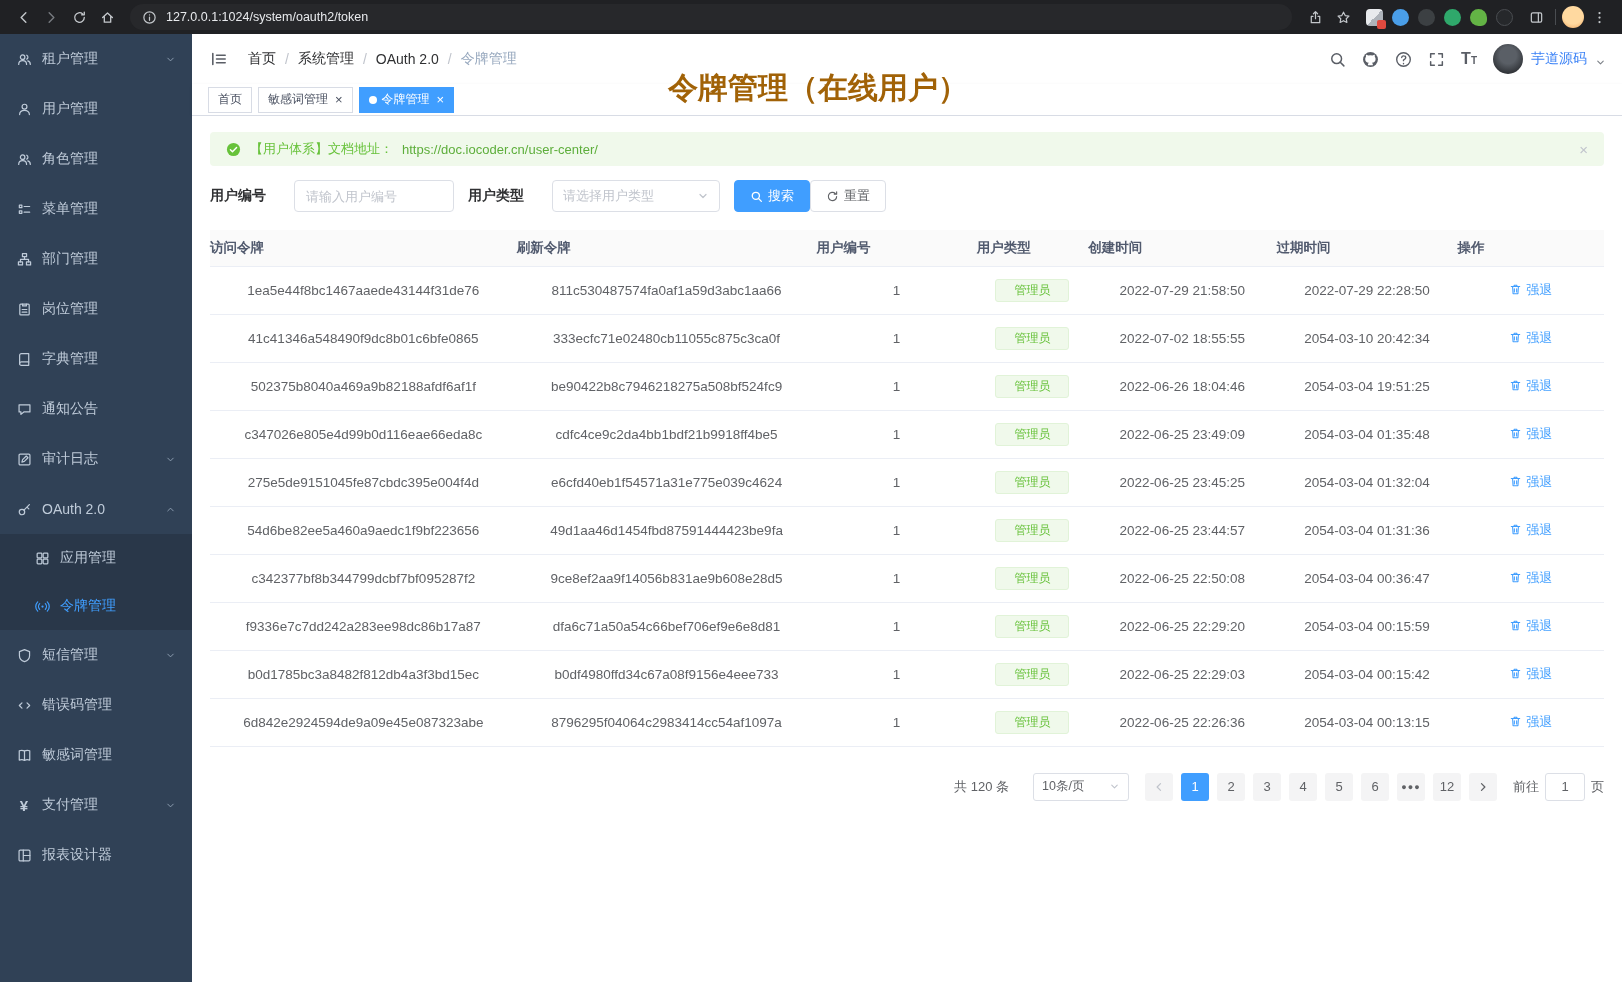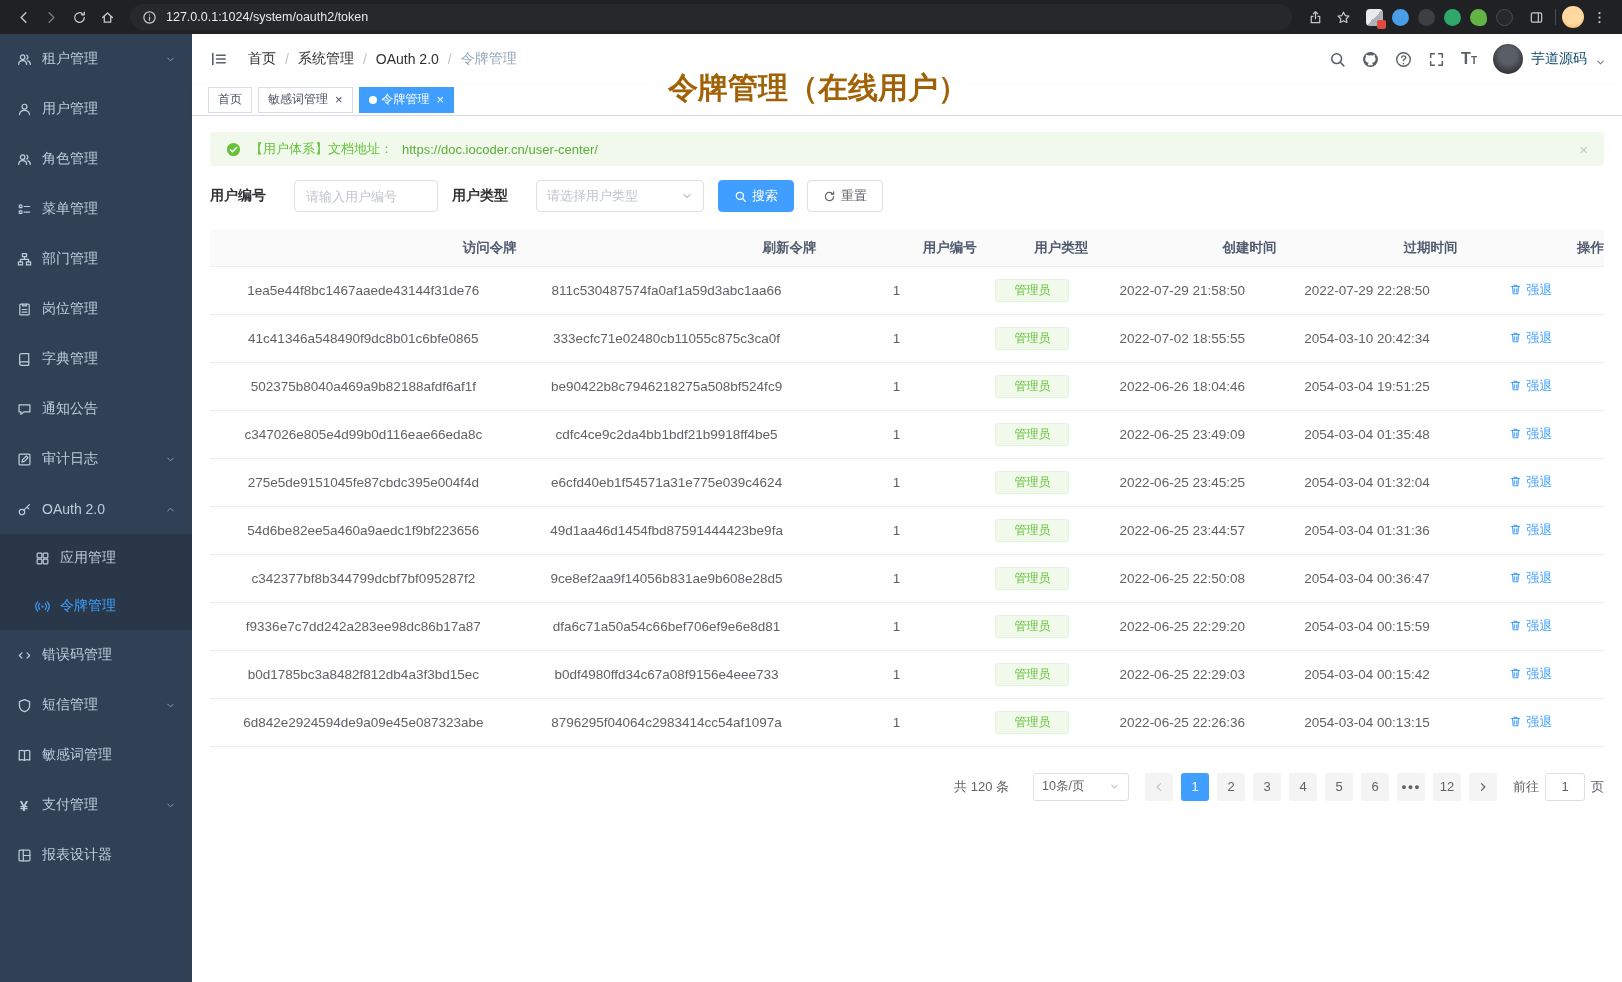--- a/index.html
+++ b/index.html
@@ -47,49 +47,49 @@
   .bc-item{color:#303133}
   .bc-item.last{color:#97a8be}
   .bc-sep{color:#c0c4cc;margin:0 9px}
   .top-right{margin-left:auto;display:flex;align-items:center;gap:16px;color:#5a5e66}
   .tr-icon{display:flex;align-items:center;justify-content:center}
   .tr-icon svg{width:17px;height:17px}
   .tt{font-size:16px;font-weight:bold;line-height:1}
   .tt small{font-size:10px;font-weight:bold}
   .user-chip{display:flex;align-items:center;gap:8px}
   .user-avatar{width:30px;height:30px;border-radius:50%;background:radial-gradient(circle at 50% 38%,#5a5f66 35%,#17191c)}
-  .user-name{font-size:14px;color:#0c4a6e}
+  .user-name{font-size:14px;color:#3b82f6}
   .user-caret{color:#7c8087;display:flex}
   .user-caret svg{width:11px;height:11px;margin-top:6px}
 
   .tabbar{height:32px;flex:0 0 auto;background:#fff;border-bottom:1px solid #d8dce5;box-shadow:0 1px 3px rgba(0,0,0,.08);display:flex;align-items:center;padding:0 16px;gap:6px}
   .tag{display:inline-flex;align-items:center;gap:5px;height:26px;padding:0 9px;border:1px solid #d8dce5;background:#fff;color:#495060;font-size:12px;cursor:pointer}
   .tag .dot{width:8px;height:8px;border-radius:50%;background:#fff;display:inline-block}
   .tag.active{background:#409eff;border-color:#409eff;color:#fff}
   .tag-close{font-size:13px;line-height:1;margin-left:2px}
 
   
   .content{flex:1;padding:16px 18px;background:#fff;overflow:hidden}
   .alert{height:34px;background:#f0f9eb;border-radius:4px;display:flex;align-items:center;gap:9px;padding:0 16px;color:#67c23a;font-size:13px;margin-bottom:14px;position:relative}
   .alert .chk{width:15px;height:15px;flex:0 0 auto}
   .alert-link{color:#5dae3b;cursor:pointer}
   .alert-close{margin-left:auto;color:#c0c4cc;font-size:15px;cursor:pointer}
 
   .filter-row{display:flex;align-items:center;margin-bottom:18px}
   .f-label{font-weight:bold;font-size:14px;color:#303133;margin-right:28px;white-space:nowrap}
-  .f-input{width:144px;height:32px;border:1px solid #dcdfe6;border-radius:4px;padding:0 11px;font-size:13px;color:#606266;outline:none;margin-right:14px;font-family:inherit}
+  .f-input{width:160px;height:32px;border:1px solid #dcdfe6;border-radius:4px;padding:0 11px;font-size:13px;color:#606266;outline:none;margin-right:14px;font-family:inherit}
   .f-input::placeholder{color:#c0c4cc}
   .f-select{width:168px;height:32px;border:1px solid #dcdfe6;border-radius:4px;padding:0 10px;display:flex;align-items:center;justify-content:space-between;color:#c0c4cc;font-size:13px;margin-right:14px;cursor:pointer;background:#fff}
   .f-select svg{width:12px;height:12px;color:#c0c4cc}
   .btn{height:32px;border-radius:4px;border:1px solid #dcdfe6;background:#fff;color:#606266;font-size:13px;display:inline-flex;align-items:center;gap:5px;padding:0 15px;cursor:pointer;font-family:inherit}
   .btn svg{width:13px;height:13px}
-  .btn.primary{background:#409eff;border-color:#409eff;color:#fff;margin-right:13px}
+  .btn.primary{background:#409eff;border-color:#409eff;color:#fff;}
 
   table{width:100%;border-collapse:collapse;table-layout:fixed;font-size:13.5px;color:#606266}
-  thead th{height:36px;background:#fafafa;color:#515a6e;font-weight:bold;font-size:13.5px;border-bottom:1px solid #ebeef5;text-align:right}
+  thead th{height:36px;background:#fafafa;color:#515a6e;font-weight:bold;font-size:13.5px;border-bottom:1px solid #ebeef5;text-align:left}
   tbody td{height:48px;border-bottom:1px solid #ebeef5;text-align:center;white-space:nowrap;overflow:hidden}
   .badge{display:inline-block;padding:2px 18px;font-size:12px;line-height:17px;color:#67c23a;background:#f0f9eb;border:1px solid #e1f3d8;border-radius:3px}
   .action-link{display:inline-flex;align-items:center;gap:4px;color:#409eff;font-size:13px;cursor:pointer}
   .action-link svg{width:13px;height:13px}
 
   .pagination{display:flex;align-items:center;justify-content:flex-end;margin-top:26px;gap:8px;color:#606266;font-size:13px}
   .pg-total{margin-right:16px}
   .pg-size{width:96px;height:28px;border:1px solid #dcdfe6;border-radius:3px;display:flex;align-items:center;justify-content:space-between;padding:0 8px;font-size:12.5px;cursor:pointer;margin-right:8px;background:#fff}
   .pg-size svg{width:11px;height:11px;color:#c0c4cc}
   .pg-btn,.pg-num{min-width:28px;height:28px;border:none;border-radius:3px;background:#f4f4f5;color:#606266;font-size:13px;display:inline-flex;align-items:center;justify-content:center;cursor:pointer;font-family:inherit;padding:0 4px}
@@ -303,37 +303,37 @@
                 <circle cx="8" cy="8" r="1.2" fill="currentColor" stroke="none"></circle>
                 <path d="M5 5a4.3 4.3 0 0 0 0 6M11 5a4.3 4.3 0 0 1 0 6"></path>
                 <path d="M2.9 3a7 7 0 0 0 0 10M13.1 3a7 7 0 0 1 0 10"></path>
               </svg>
             </span>
             <span class="mi-label">令牌管理</span>
           </div>
           <div class="menu-item">
             <span class="mi-icon">
               <svg viewBox="0 0 16 16" fill="none" stroke="currentColor" stroke-width="1.3" stroke-linecap="round" stroke-linejoin="round">
-                <path d="M5.3 5.2L2.5 8l2.8 2.8M10.7 5.2L13.5 8l-2.8 2.8"></path>
-              </svg>
-            </span>
-            <span class="mi-label">错误码管理</span>
-          </div>
-          <div class="menu-item">
-            <span class="mi-icon">
-              <svg viewBox="0 0 16 16" fill="none" stroke="currentColor" stroke-width="1.3" stroke-linecap="round" stroke-linejoin="round">
                 <path d="M8 1.8l5.4 2v4.4c0 3.2-2.1 5.3-5.4 6.4-3.3-1.1-5.4-3.2-5.4-6.4V3.8z"></path>
               </svg>
             </span>
             <span class="mi-label">短信管理</span>
             <span class="mi-arrow">
               <svg viewBox="0 0 16 16" fill="none" stroke="currentColor" stroke-width="1.3" stroke-linecap="round" stroke-linejoin="round">
                 <path d="M4 6l4 4 4-4"></path>
               </svg>
             </span>
+          </div>
+          <div class="menu-item">
+            <span class="mi-icon">
+              <svg viewBox="0 0 16 16" fill="none" stroke="currentColor" stroke-width="1.3" stroke-linecap="round" stroke-linejoin="round">
+                <path d="M5.3 5.2L2.5 8l2.8 2.8M10.7 5.2L13.5 8l-2.8 2.8"></path>
+              </svg>
+            </span>
+            <span class="mi-label">错误码管理</span>
           </div>
           <div class="menu-item">
             <span class="mi-icon">
               <svg viewBox="0 0 16 16" fill="none" stroke="currentColor" stroke-width="1.3" stroke-linecap="round" stroke-linejoin="round">
                 <path d="M8 3.3C6.6 2.4 4.2 2.3 2.4 2.9v10c1.8-.6 4.2-.5 5.6.4 1.4-.9 3.8-1 5.6-.4v-10C11.8 2.3 9.4 2.4 8 3.3z"></path>
                 <path d="M8 3.3v10"></path>
               </svg>
             </span>
             <span class="mi-label">敏感词管理</span>
           </div>

